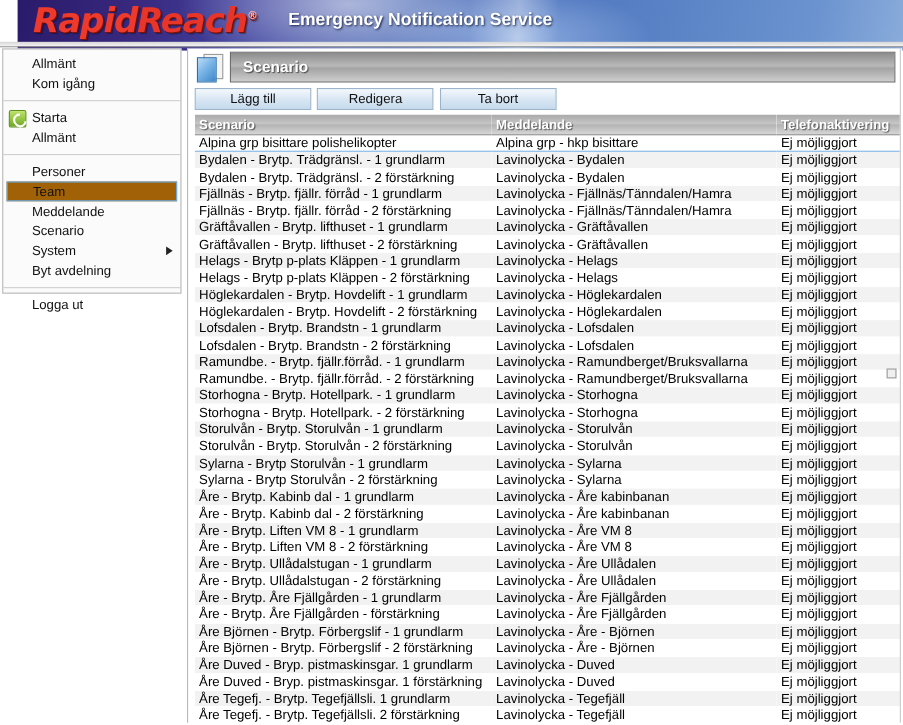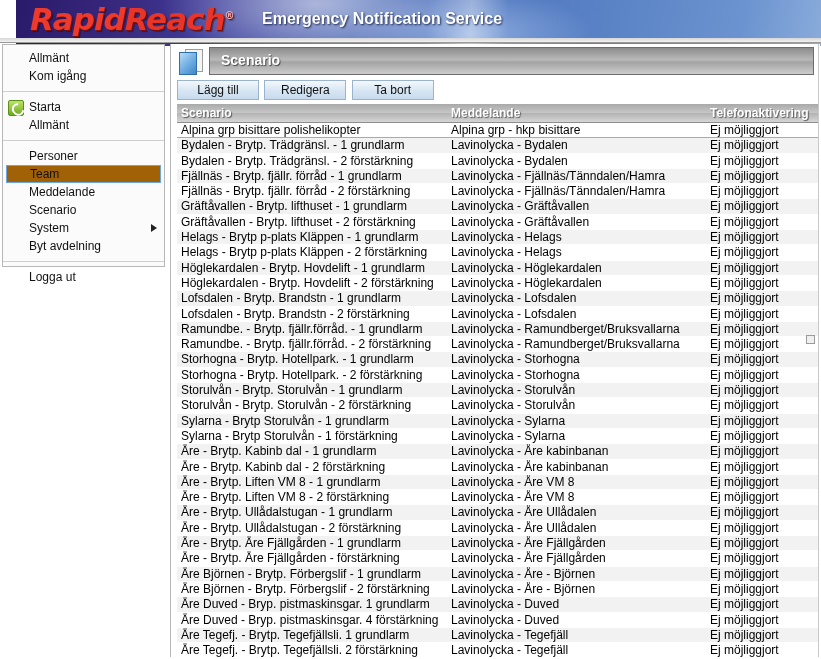--- a/index.html
+++ b/index.html
@@ -110,21 +110,21 @@
   .page-title{
     position:absolute;left:11px;top:4px;
     font-weight:bold;font-size:14px;color:#ffffff;
     text-shadow:1px 1px 1px rgba(60,60,60,.9);
   }
   .toolbar{
     position:relative;height:20px;margin:2px 0 4px 6px;
   }
   .tb-btn{
     display:inline-block;height:18px;line-height:18px;
-    min-width:72px;text-align:center;padding:0 4px;
+    min-width:72px;text-align:center;padding:0 16px;
     background:linear-gradient(#f4f8fc,#d8e6f3 52%,#c6daee);
     border:1px solid #9ab4cd;
     font-size:12px;color:#111;cursor:default;
     margin-right:2px;vertical-align:top;
   }
 
   
   .grid-wrap{
     position:absolute;left:6px;top:60px;right:2px;bottom:0;
     overflow:hidden;
@@ -350,21 +350,21 @@
               <td class="c1">Storulvån - Brytp. Storulvån - 2 förstärkning</td>
               <td class="c2">Lavinolycka - Storulvån</td>
               <td class="c3">Ej möjliggjort</td>
             </tr>
             <tr class="even">
               <td class="c1">Sylarna - Brytp Storulvån - 1 grundlarm</td>
               <td class="c2">Lavinolycka - Sylarna</td>
               <td class="c3">Ej möjliggjort</td>
             </tr>
             <tr class="odd">
-              <td class="c1">Sylarna - Brytp Storulvån - 1 förstärkning</td>
+              <td class="c1">Sylarna - Brytp Storulvån - 2 förstärkning</td>
               <td class="c2">Lavinolycka - Sylarna</td>
               <td class="c3">Ej möjliggjort</td>
             </tr>
             <tr class="even">
               <td class="c1">Åre - Brytp. Kabinb dal - 1 grundlarm</td>
               <td class="c2">Lavinolycka - Åre kabinbanan</td>
               <td class="c3">Ej möjliggjort</td>
             </tr>
             <tr class="odd">
               <td class="c1">Åre - Brytp. Kabinb dal - 2 förstärkning</td>
@@ -410,21 +410,21 @@
               <td class="c1">Åre Björnen - Brytp. Förbergslif - 2 förstärkning</td>
               <td class="c2">Lavinolycka - Åre - Björnen</td>
               <td class="c3">Ej möjliggjort</td>
             </tr>
             <tr class="even">
               <td class="c1">Åre Duved - Bryp. pistmaskinsgar. 1 grundlarm</td>
               <td class="c2">Lavinolycka - Duved</td>
               <td class="c3">Ej möjliggjort</td>
             </tr>
             <tr class="odd">
-              <td class="c1">Åre Duved - Bryp. pistmaskinsgar. 4 förstärkning</td>
+              <td class="c1">Åre Duved - Bryp. pistmaskinsgar. 1 förstärkning</td>
               <td class="c2">Lavinolycka - Duved</td>
               <td class="c3">Ej möjliggjort</td>
             </tr>
             <tr class="even">
               <td class="c1">Åre Tegefj. - Brytp. Tegefjällsli. 1 grundlarm</td>
               <td class="c2">Lavinolycka - Tegefjäll</td>
               <td class="c3">Ej möjliggjort</td>
             </tr>
             <tr class="odd">
               <td class="c1">Åre Tegefj. - Brytp. Tegefjällsli. 2 förstärkning</td>

